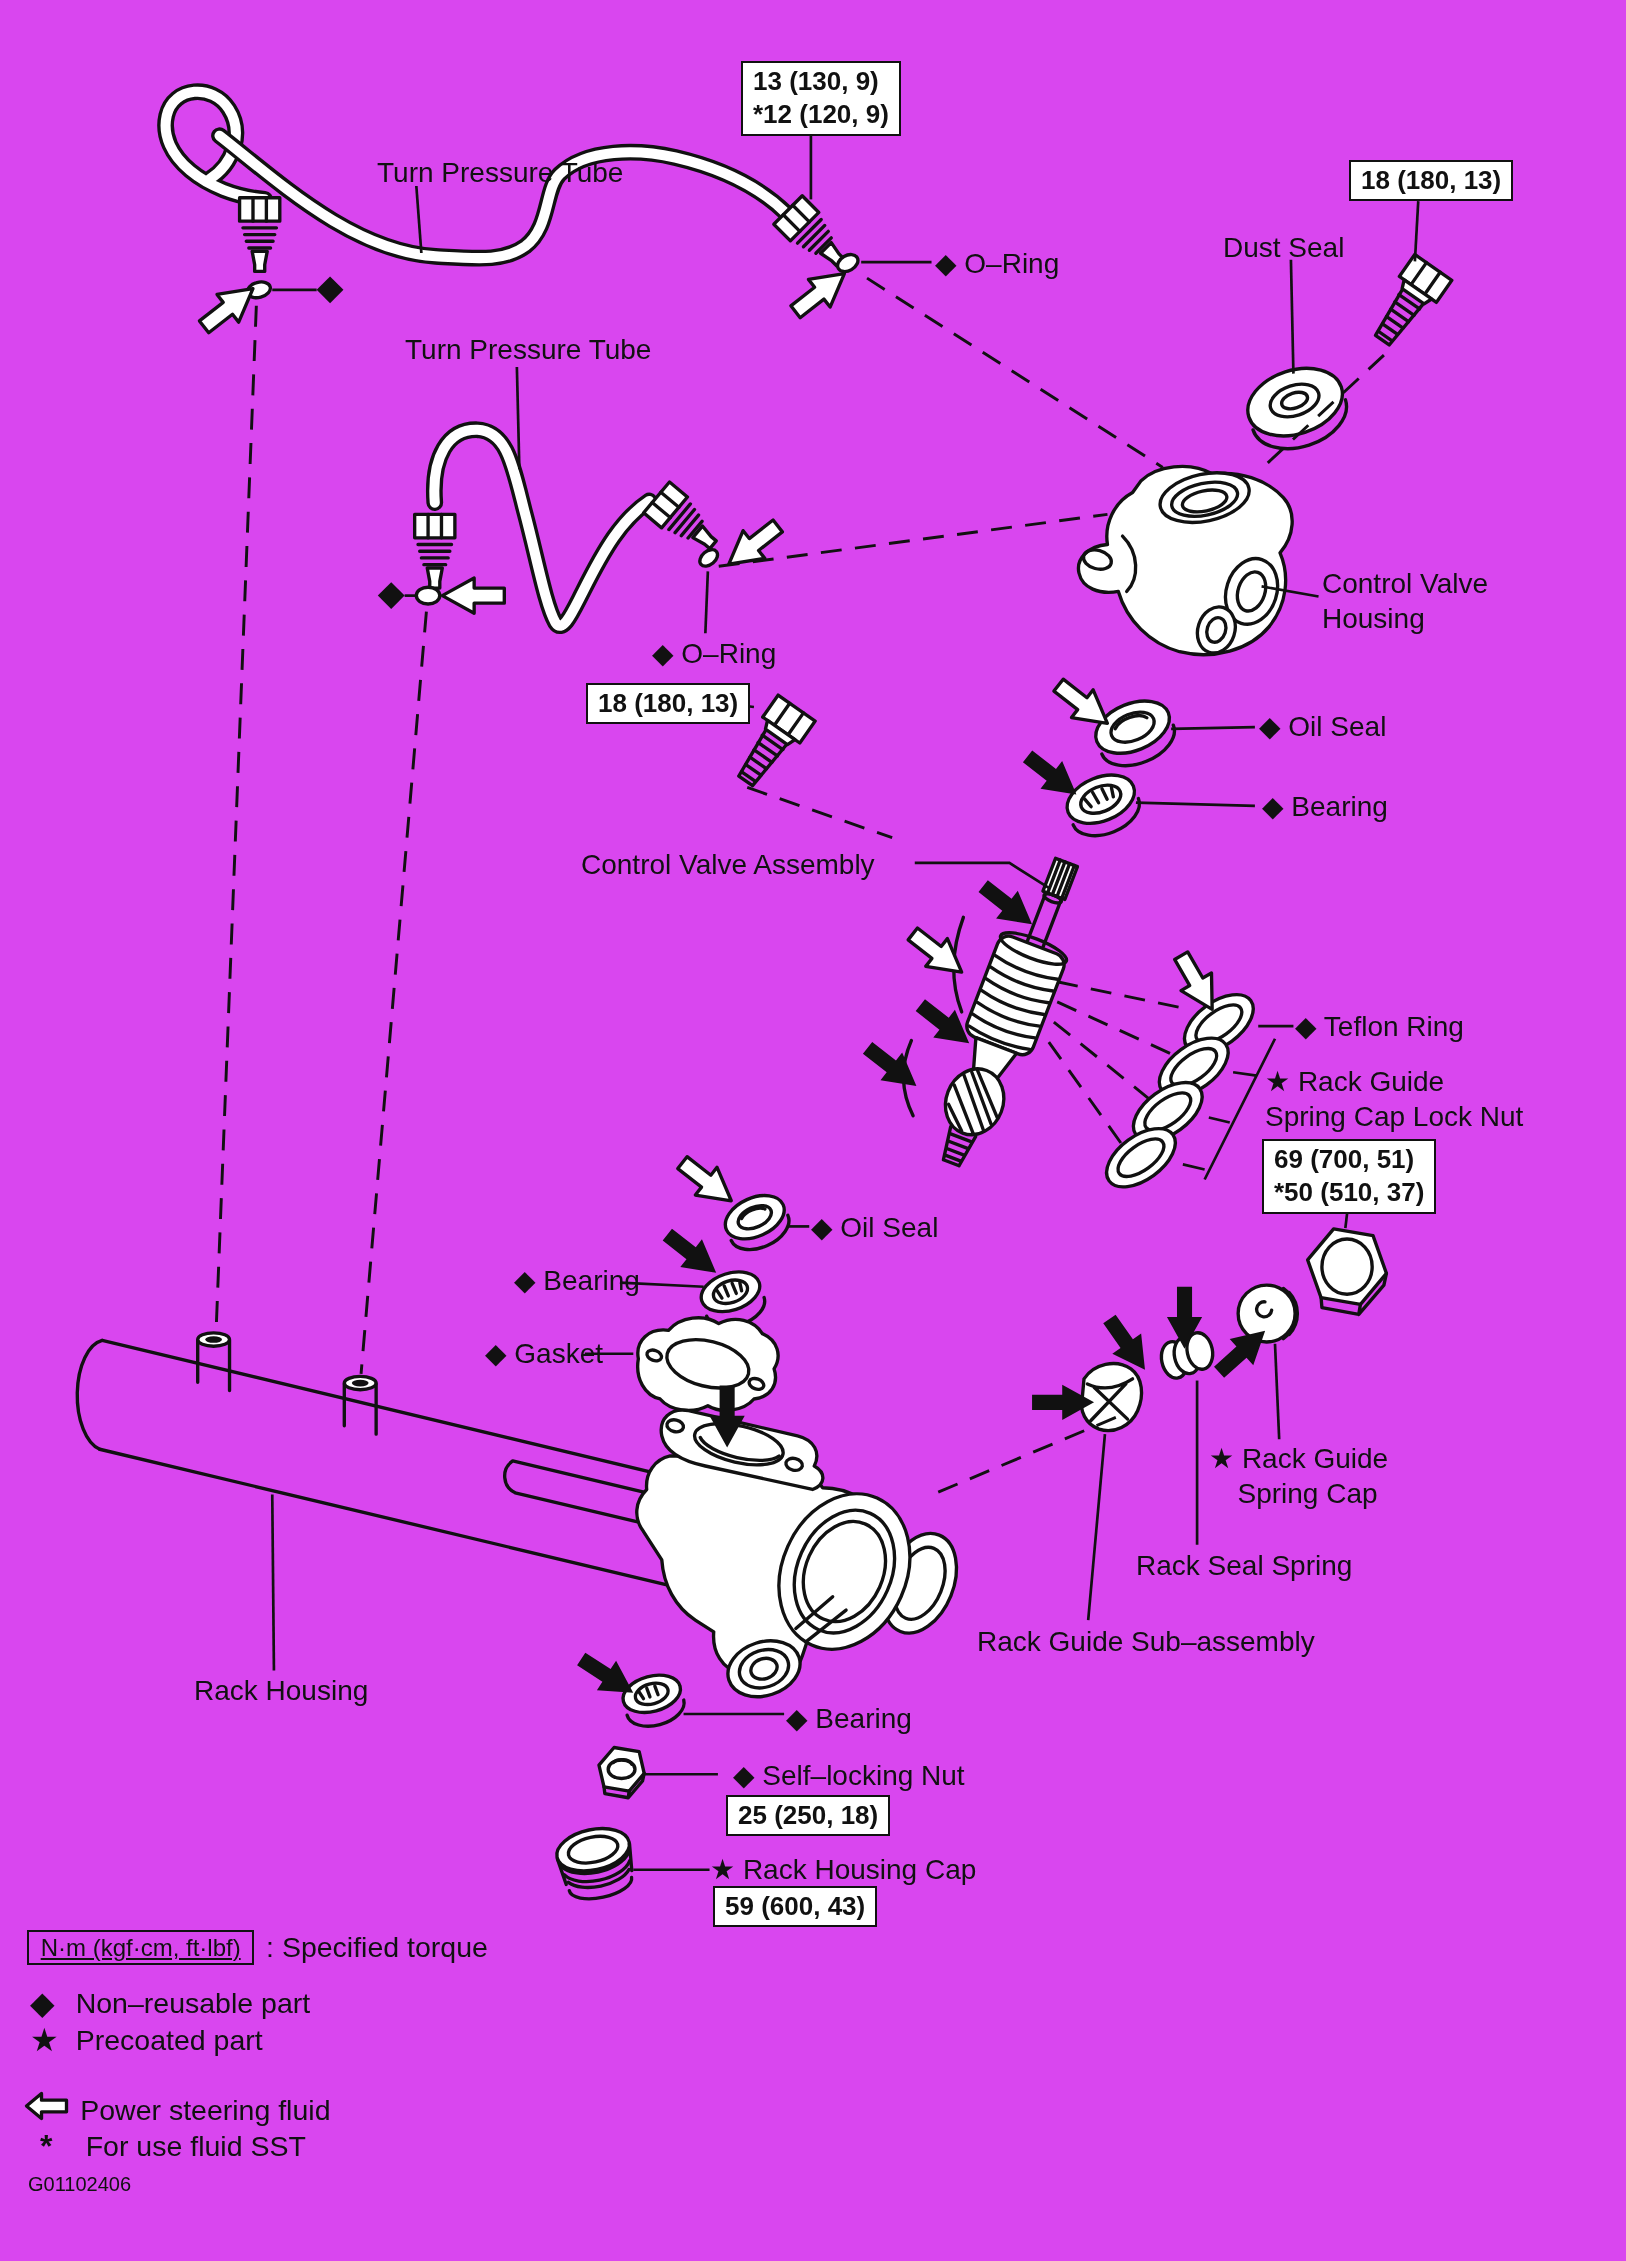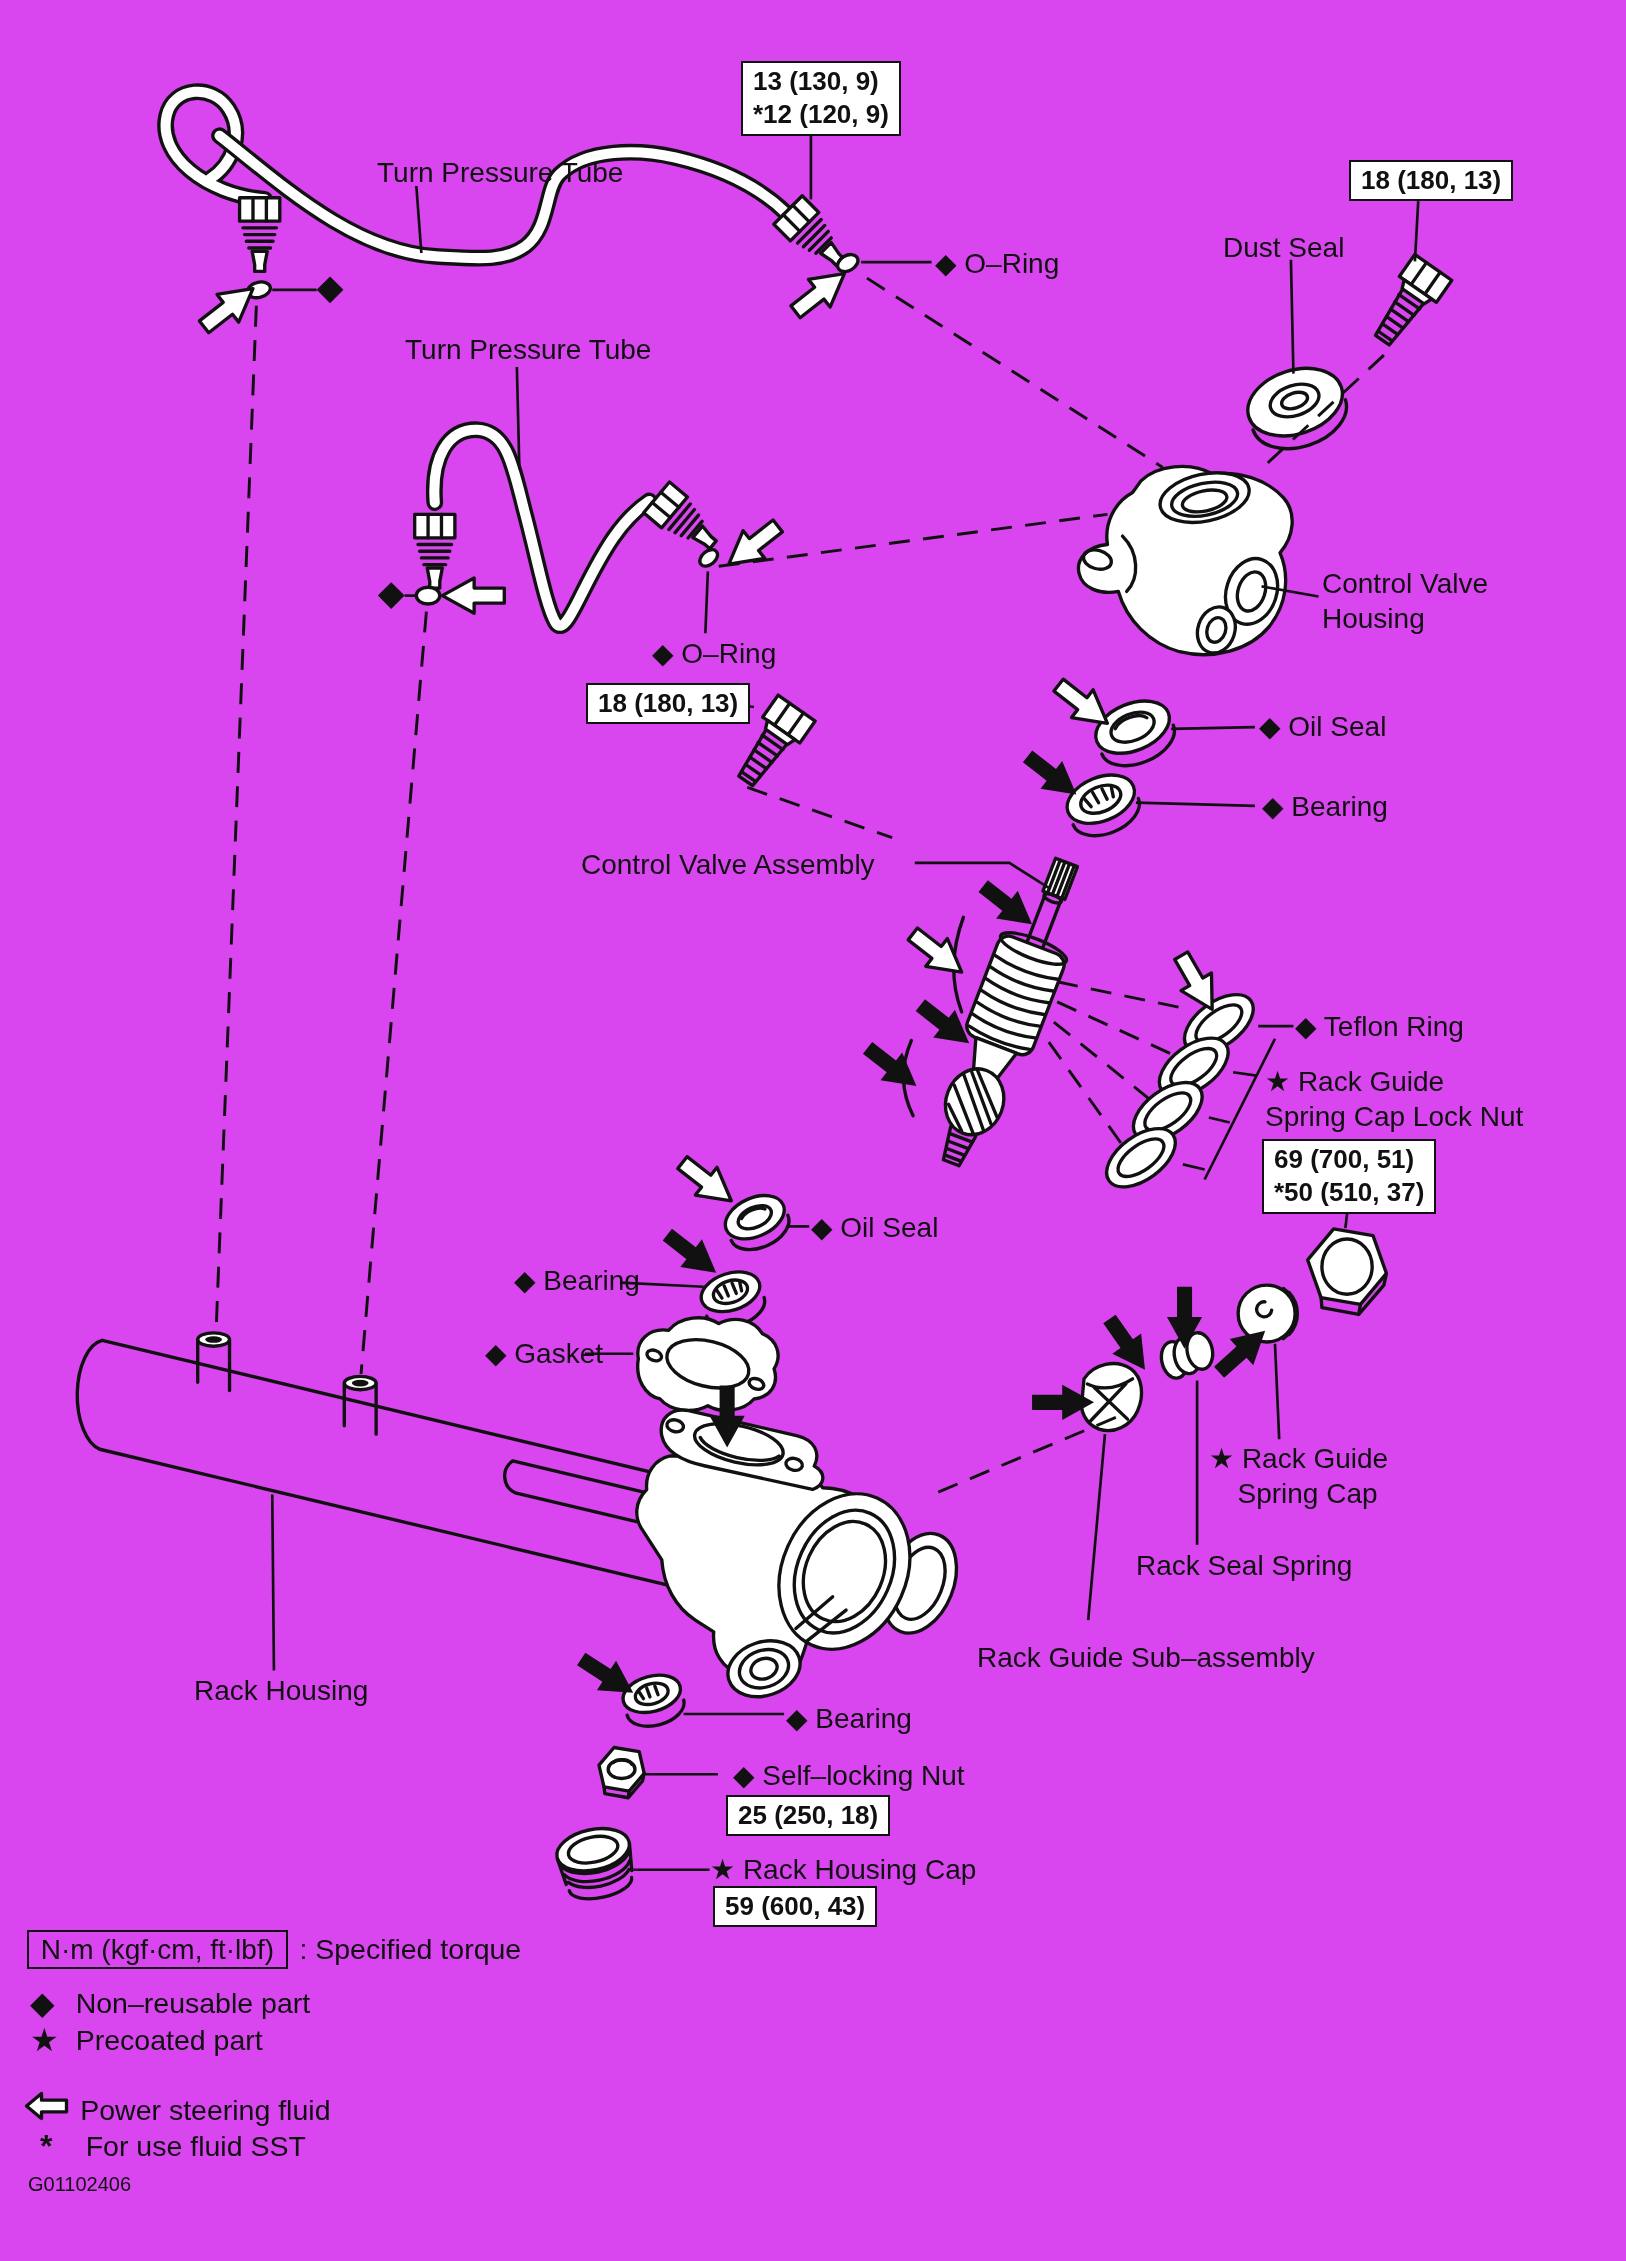--- a/index.html
+++ b/index.html
@@ -12,21 +12,21 @@
   .ld {stroke:#111;stroke-width:3.2;fill:none;}
   .dsh{stroke:#111;stroke-width:3.5;fill:none;stroke-dasharray:25 16;}
   .tubeO{stroke:#111;stroke-width:20;fill:none;stroke-linecap:round;}
   .tubeI{stroke:#fff;stroke-width:12;fill:none;stroke-linecap:round;}
   .lbl{position:absolute;font-size:28px;line-height:1.2;white-space:nowrap;color:#111;}
   .tq {position:absolute;border:2.9px solid #111;background:#fff;padding:1.7px 10px;
        font-weight:bold;font-size:26px;line-height:1.3;white-space:nowrap;}
   .legend-row{position:absolute;display:flex;align-items:center;gap:11.7px;
        font-size:28.5px;white-space:nowrap;}
   .legend-sym{font-size:32px;display:inline-block;min-width:34px;}
-  .legend-box{border:2.9px solid #111;padding:1.7px 11.7px;font-size:28px;}
+  .legend-box{border:2.9px solid #111;padding:1.7px 11.7px;font-size:24px;text-decoration:underline;}
   .figcode{position:absolute;font-size:20px;}
 </style>
 </head>
 <body>
 
 <div class="page">
 
 <svg class="art" width="1626" height="2261" viewBox="0 0 1941 2699">
   <defs>
     <path id="aS" d="M -36,-9 L 0,-9 L 0,-21 L 38,0 L 0,21 L 0,9 L -36,9 Z" fill="#111"></path>
@@ -341,21 +341,21 @@
   <div>*50 (510, 37)</div>
 </div>
 <div class="lbl" style="left:811px;top:1211px;">◆ Oil Seal</div>
 <div class="lbl" style="left:514px;top:1264px;">◆ Bearing</div>
 <div class="lbl" style="left:485px;top:1337px;">◆ Gasket</div>
 <div class="lbl" style="left:1209px;top:1441px;line-height:1.25;">
   <div>★ Rack Guide</div>
   <div style="padding-left:28.5px;">Spring Cap</div>
 </div>
 <div class="lbl" style="left:1136px;top:1549px;">Rack Seal Spring</div>
-<div class="lbl" style="left:977px;top:1625px;margin-top:16px;">Rack Guide Sub–assembly</div>
+<div class="lbl" style="left:977px;top:1625px;">Rack Guide Sub–assembly</div>
 <div class="lbl" style="left:194px;top:1674px;">Rack Housing</div>
 <div class="lbl" style="left:786px;top:1702px;">◆ Bearing</div>
 <div class="lbl" style="left:721px;top:1759px;margin-left:12px;">◆ Self–locking Nut</div>
 <div class="tq" style="left:726px;top:1795px;">25 (250, 18)</div>
 <div class="lbl" style="left:710px;top:1853px;">★ Rack Housing Cap</div>
 <div class="tq" style="left:713px;top:1886px;">59 (600, 43)</div>
 
 <div class="legend-row" style="left:27px;top:1930px;">
   <span class="legend-box">N·m (kgf·cm, ft·lbf)</span>
   <span>: Specified torque</span>

